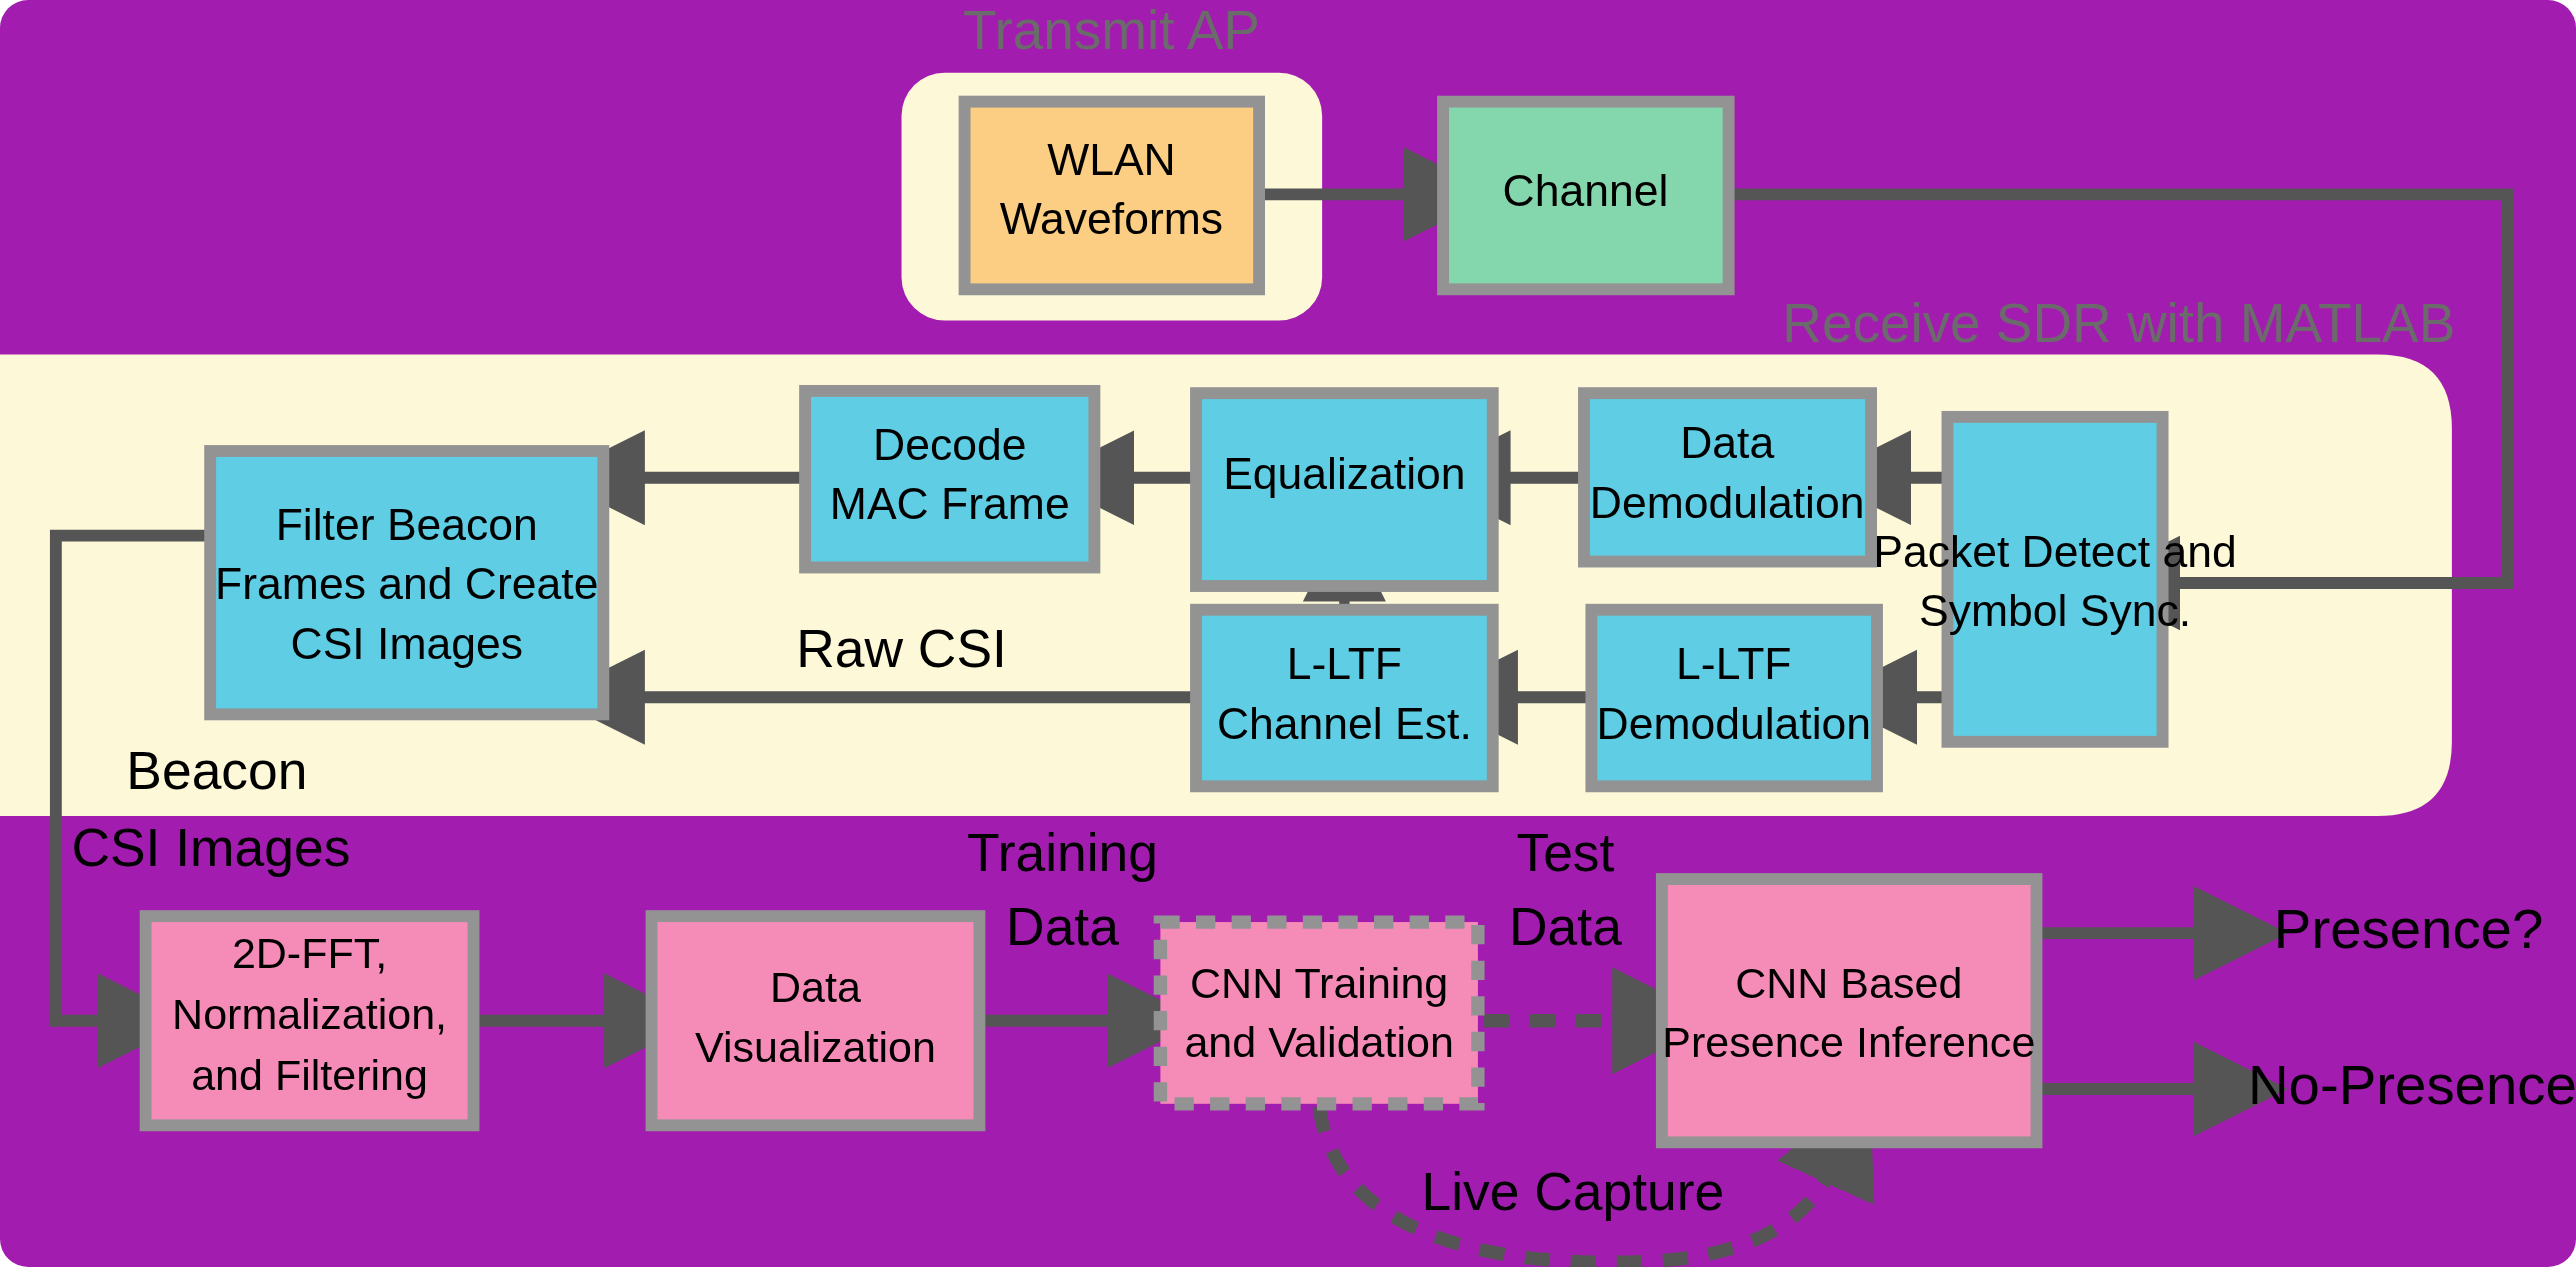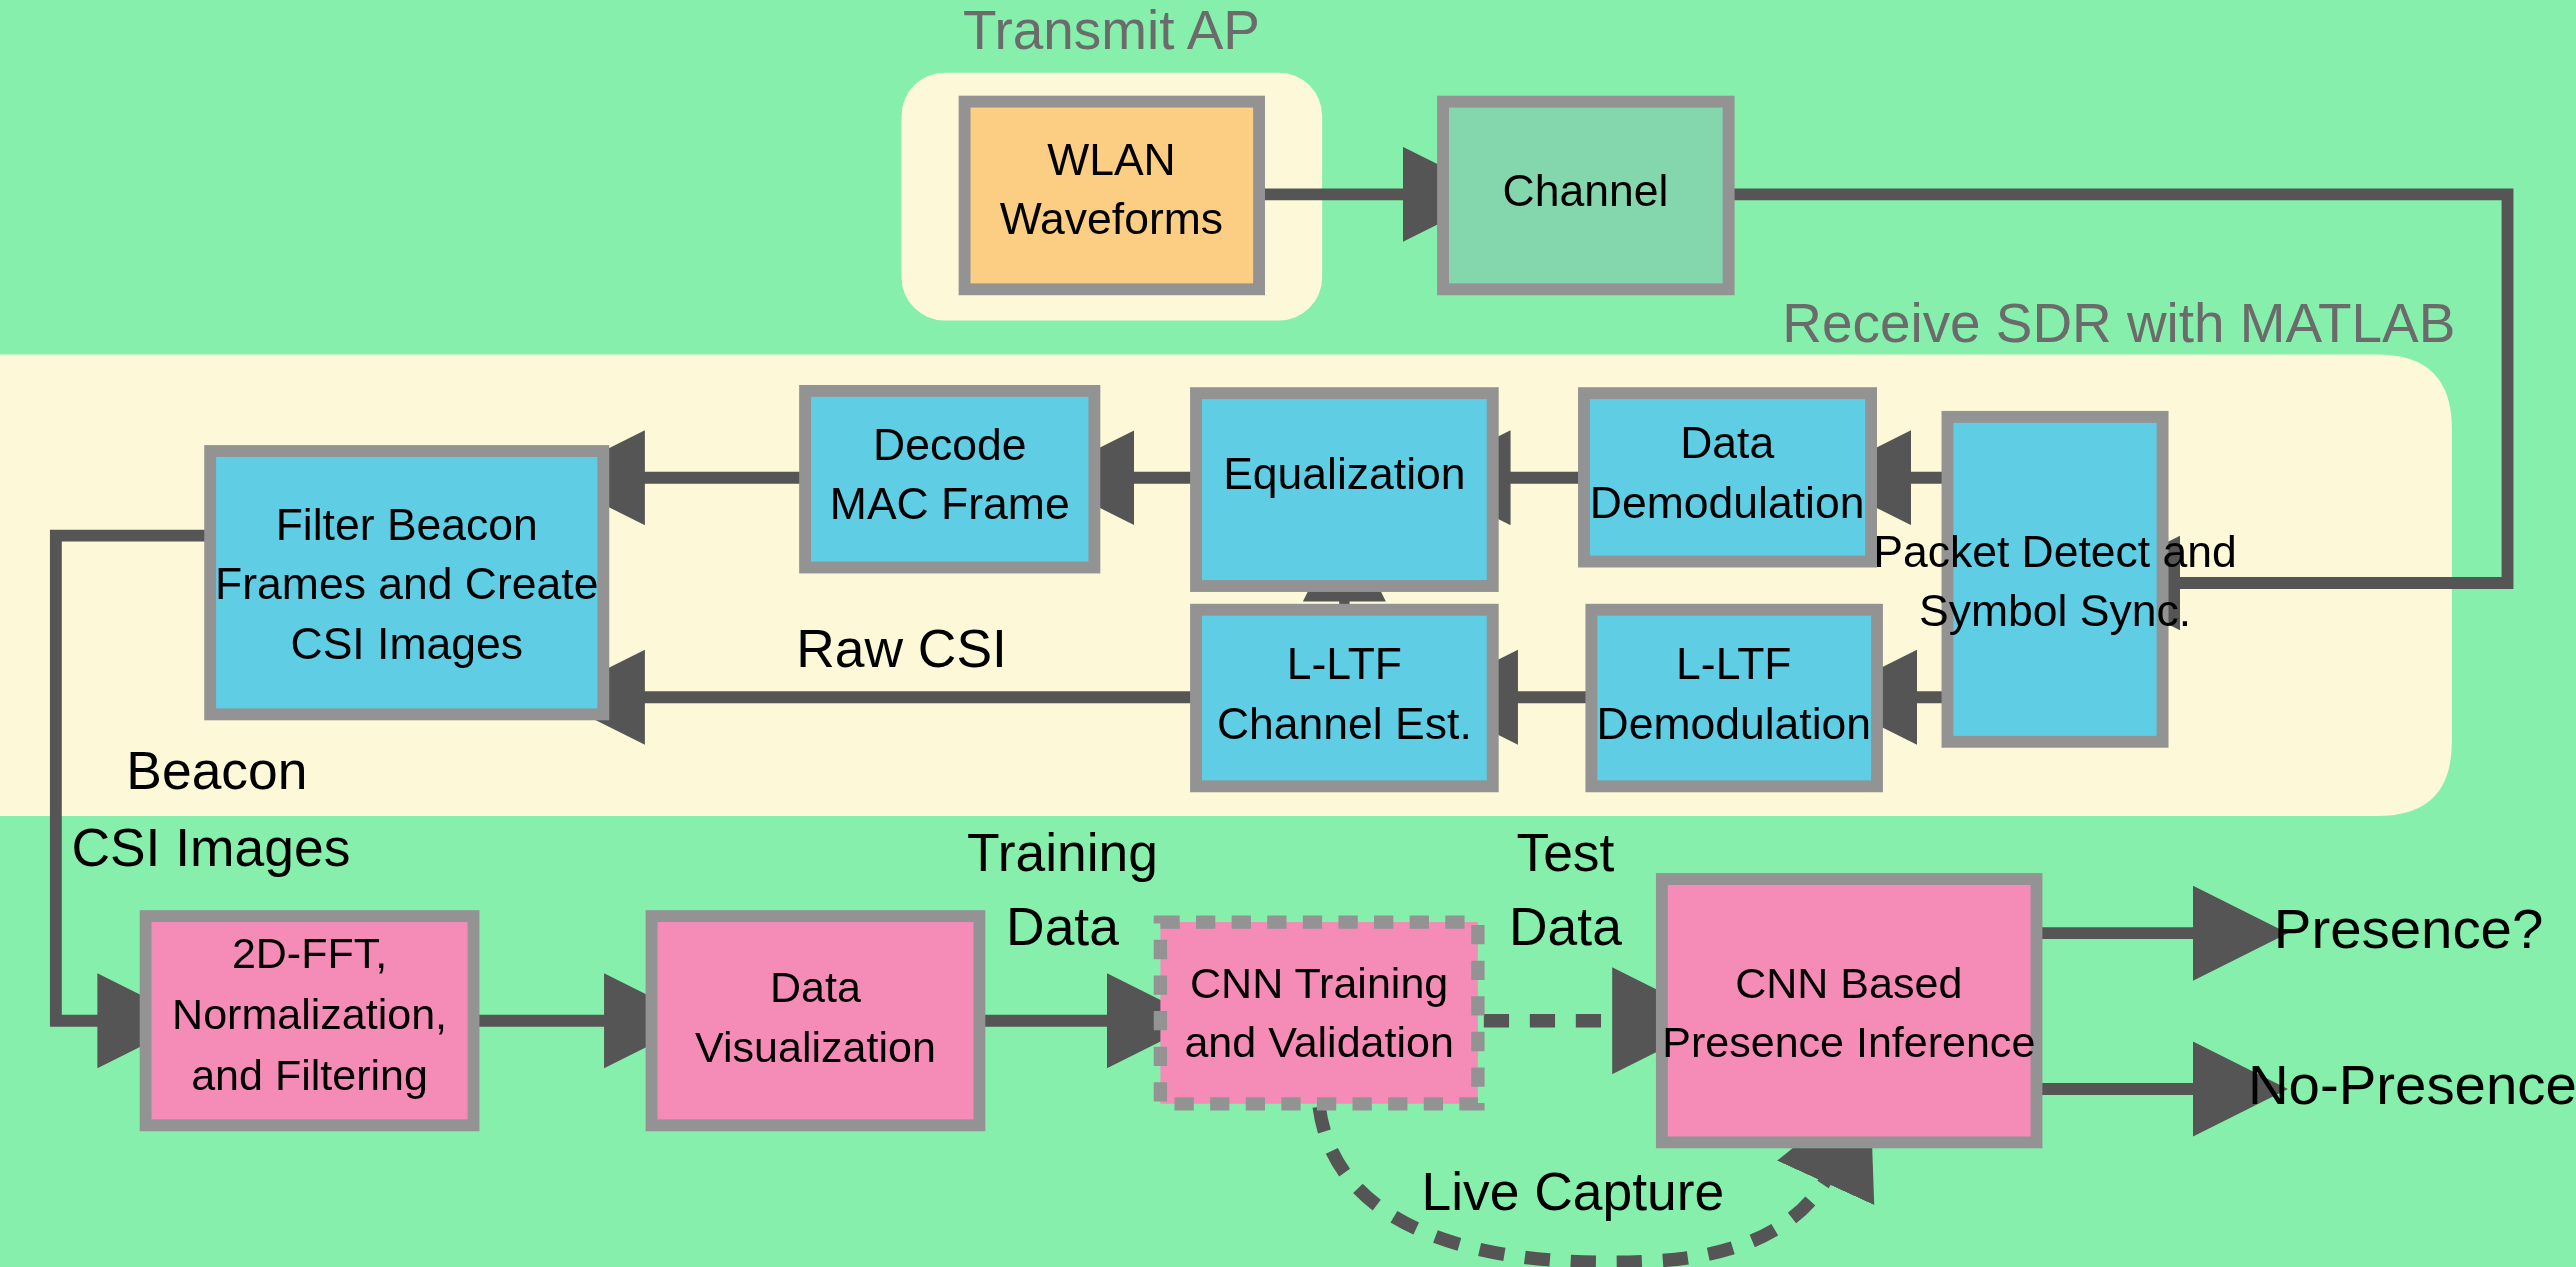--- a/index.html
+++ b/index.html
@@ -1,18 +1,18 @@
 <!DOCTYPE html>
 <html style="font-size:12px"><head>
 <meta charset="utf-8">
 <style>
   html,body{margin:0;padding:0;background:#ffffff;}
   body{width:2576px;height:1267px;overflow:hidden;
        font-family:"Liberation Sans", sans-serif;}
-  #stage{position:relative;width:2576px;height:1267px;background:#86efac;}
+  #stage{position:relative;width:2576px;height:1267px;background:#a21caf;border-radius:28px;}
   svg{position:absolute;left:0;top:0;width:2576px;height:1267px;}
   .box-label{font-family:"Liberation Sans", sans-serif;fill:#000;
              text-anchor:middle;dominant-baseline:middle;}
   .group-title{font-family:"Liberation Sans", sans-serif;fill:#6b6b6b;
                text-anchor:middle;dominant-baseline:middle;}
   .edge-label{font-family:"Liberation Sans", sans-serif;fill:#000;
               text-anchor:middle;dominant-baseline:middle;}
   .out-label{font-family:"Liberation Sans", sans-serif;fill:#000;
              text-anchor:start;dominant-baseline:middle;}
 </style>

